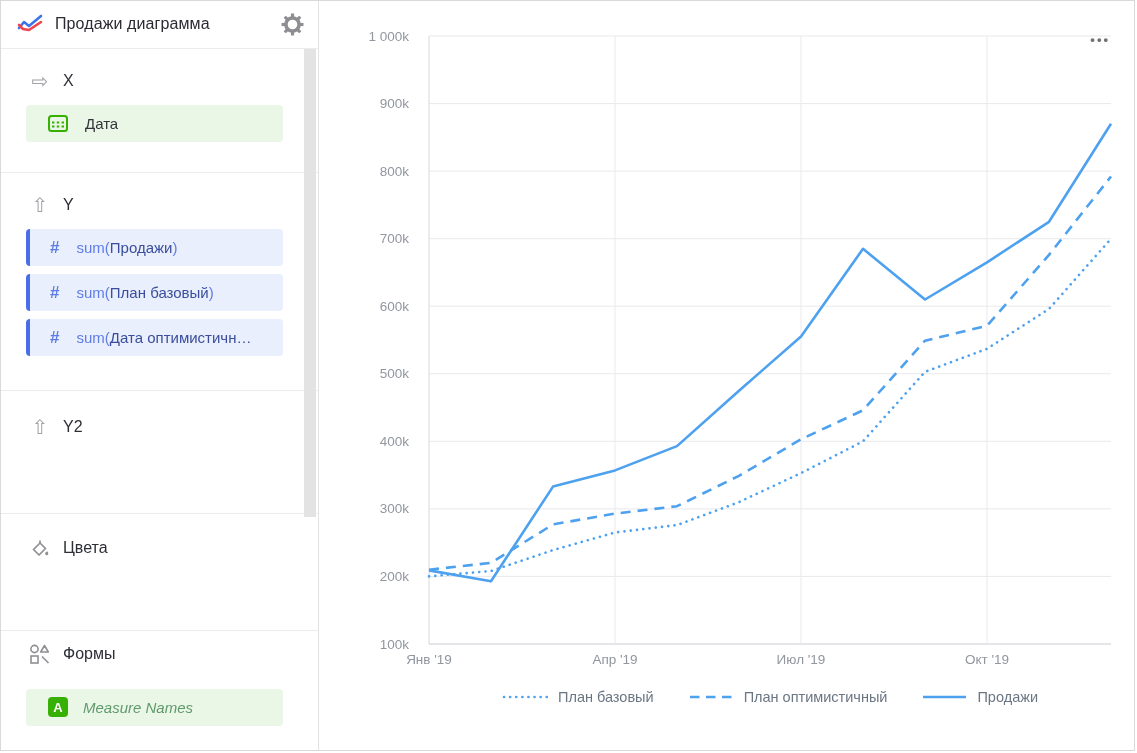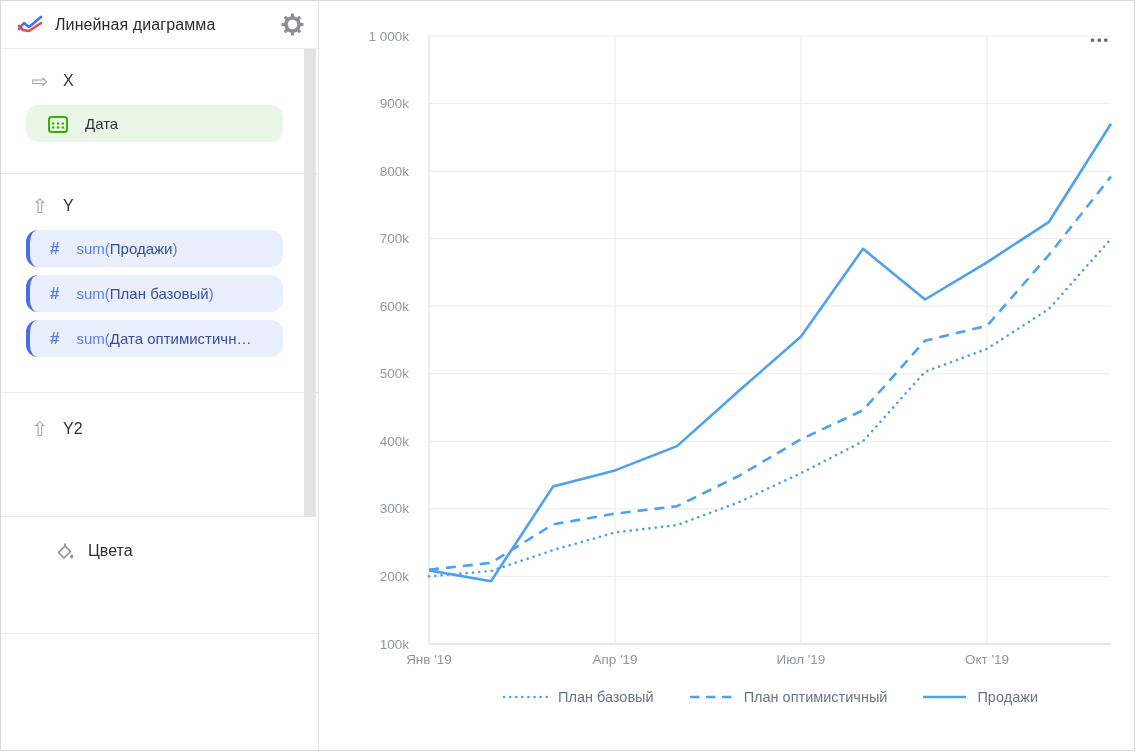--- a/index.html
+++ b/index.html
@@ -9,28 +9,28 @@
   
   .sidebar { width:318px; min-width:318px; border-right:1px solid #e2e2e2; position:relative; display:flex; flex-direction:column; }
   .sb-header { height:48px; border-bottom:1px solid #ececec; display:flex; align-items:center; padding:0 14px 0 16px; }
   .sb-title { font-size:16px; color:#2b2c33; margin-left:12px; font-weight:500; letter-spacing:.1px; }
   .gear { margin-left:auto; cursor:pointer; display:flex; align-items:center; }
 
   .section { padding:0 0 0 0; border-bottom:1px solid #ececec; }
   .sec-x { height:125px; padding-top:22px; }
   .sec-y { height:219px; padding-top:22px; }
   .sec-y2 { height:124px; padding-top:26px; }
-  .sec-colors { height:117px; padding-top:24px;padding-left:25px; }
+  .sec-colors { height:117px; padding-top:24px; }
   .sec-shapes { height:120px; padding-top:13px; border-bottom:none; }
 
   .sec-head { display:flex; align-items:center; padding-left:28px; margin-bottom:14px; }
   .sec-icon { width:22px; color:#a2a2a8; font-size:20px; line-height:20px; display:inline-flex; justify-content:center; }
   .sec-label { font-size:16px; color:#2e2f36; margin-left:12px; }
 
-  .pill { width:257px; height:37px; margin:0 0 8px 25px; border-radius:12px; display:flex; align-items:center; cursor:grab; }
+  .pill { width:257px; height:37px; margin:0 0 8px 25px; border-radius:4px; display:flex; align-items:center; cursor:grab; }
   .pill-green { background:#eaf6e6; }
   .pill-blue { background:#e9effc; border-left:4px solid #4a6de8; }
   .pill .p-icon { margin-left:22px; display:inline-flex; align-items:center; }
   .pill-blue .p-icon { margin-left:20px; }
   .hash { color:#5e7ce2; font-size:17px; font-weight:bold; }
   .pill-text { margin-left:17px; font-size:15px; color:#33343c; white-space:nowrap; overflow:hidden; }
   .fx { color:#5f7de6;text-align:center; }
   .fname { color:#3a4d9e; }
   .a-badge { width:20px; height:20px; border-radius:4px; background:#36b002; color:#fff; font-size:13px; font-weight:bold; display:inline-flex; align-items:center; justify-content:center; font-style:normal; }
   .measure-text { margin-left:15px; font-size:15px; font-style:italic; color:#5f9a6d; }
@@ -53,21 +53,21 @@
 
   <aside class="sidebar">
 
     <div class="sb-header">
       <span style="display:inline-flex;">
         <svg width="26" height="22" viewBox="0 0 26 22">
           <polyline points="2,15 7,9 12,13 24,3" fill="none" stroke="#3d73e8" stroke-width="2.6" stroke-linecap="round" stroke-linejoin="round"></polyline>
           <polyline points="2,12 6,16 12,17 24,9" fill="none" stroke="#f0444e" stroke-width="2.6" stroke-linecap="round" stroke-linejoin="round"></polyline>
         </svg>
       </span>
-      <span class="sb-title">Линейная диаграмма</span>
+      <span class="sb-title">Продажи диаграмма</span>
       <span class="gear">
         <svg width="23" height="23" viewBox="0 0 22 22">
           <g fill="#8d8d92">
             <rect x="9.5" y="0.5" width="3" height="5" transform="rotate(0 11 11)"></rect>
             <rect x="9.5" y="0.5" width="3" height="5" transform="rotate(45 11 11)"></rect>
             <rect x="9.5" y="0.5" width="3" height="5" transform="rotate(90 11 11)"></rect>
             <rect x="9.5" y="0.5" width="3" height="5" transform="rotate(135 11 11)"></rect>
             <rect x="9.5" y="0.5" width="3" height="5" transform="rotate(180 11 11)"></rect>
             <rect x="9.5" y="0.5" width="3" height="5" transform="rotate(225 11 11)"></rect>
             <rect x="9.5" y="0.5" width="3" height="5" transform="rotate(270 11 11)"></rect>
@@ -132,20 +132,39 @@
           <svg width="21" height="20" viewBox="0 0 21 20">
             <path d="M3.5 11.5 L10 5 L15.5 10.5 L9 17 Z" fill="none" stroke="#8f8f94" stroke-width="1.7" stroke-linejoin="round"></path>
             <path d="M10 5 L10 2.5" stroke="#8f8f94" stroke-width="1.7"></path>
             <path d="M17.3 13.2 c1.3 1.8 1.3 3.3 0.2 3.9 c-1.1 0.6 -2.4 -0.2 -2.4 -1.6 c0 -0.9 1 -1.6 2.2 -2.3 z" fill="#8f8f94"></path>
           </svg>
         </span>
         <span class="sec-label">Цвета</span>
       </div>
     </div>
 
+    <div class="section sec-shapes">
+      <div class="sec-head">
+        <span class="sec-icon">
+          <svg width="22" height="21" viewBox="0 0 22 21">
+            <circle cx="5.5" cy="5" r="3.6" fill="none" stroke="#8f8f94" stroke-width="1.6"></circle>
+            <path d="M15.5 1.5 L19.3 8 L11.7 8 Z" fill="none" stroke="#8f8f94" stroke-width="1.6" stroke-linejoin="round"></path>
+            <rect x="2" y="12" width="7" height="7" fill="none" stroke="#8f8f94" stroke-width="1.6"></rect>
+            <line x1="13" y1="12.5" x2="19.5" y2="19" stroke="#8f8f94" stroke-width="1.6"></line>
+          </svg>
+        </span>
+        <span class="sec-label">Формы</span>
+      </div>
+      <div class="pill pill-green" style="margin-top:24px;">
+        <span class="p-icon">
+            <span class="a-badge">A</span>
+          </span>
+        <span class="measure-text">Measure Names</span>
+      </div>
+    </div>
 
     <div class="scroll-thumb"></div>
   </aside>
 
   <main class="chart-panel">
     <svg id="chart-svg" class="chart-svg" width="817" height="751">
         <line x1="110" y1="643.0" x2="792" y2="643.0" stroke="#caccd1" stroke-width="1"></line>
         <text x="90" y="647.5" text-anchor="end" class="ytick">100k</text>
         <line x1="110" y1="575.4" x2="792" y2="575.4" stroke="#e9e9ec" stroke-width="1"></line>
         <text x="90" y="579.9" text-anchor="end" class="ytick">200k</text>

